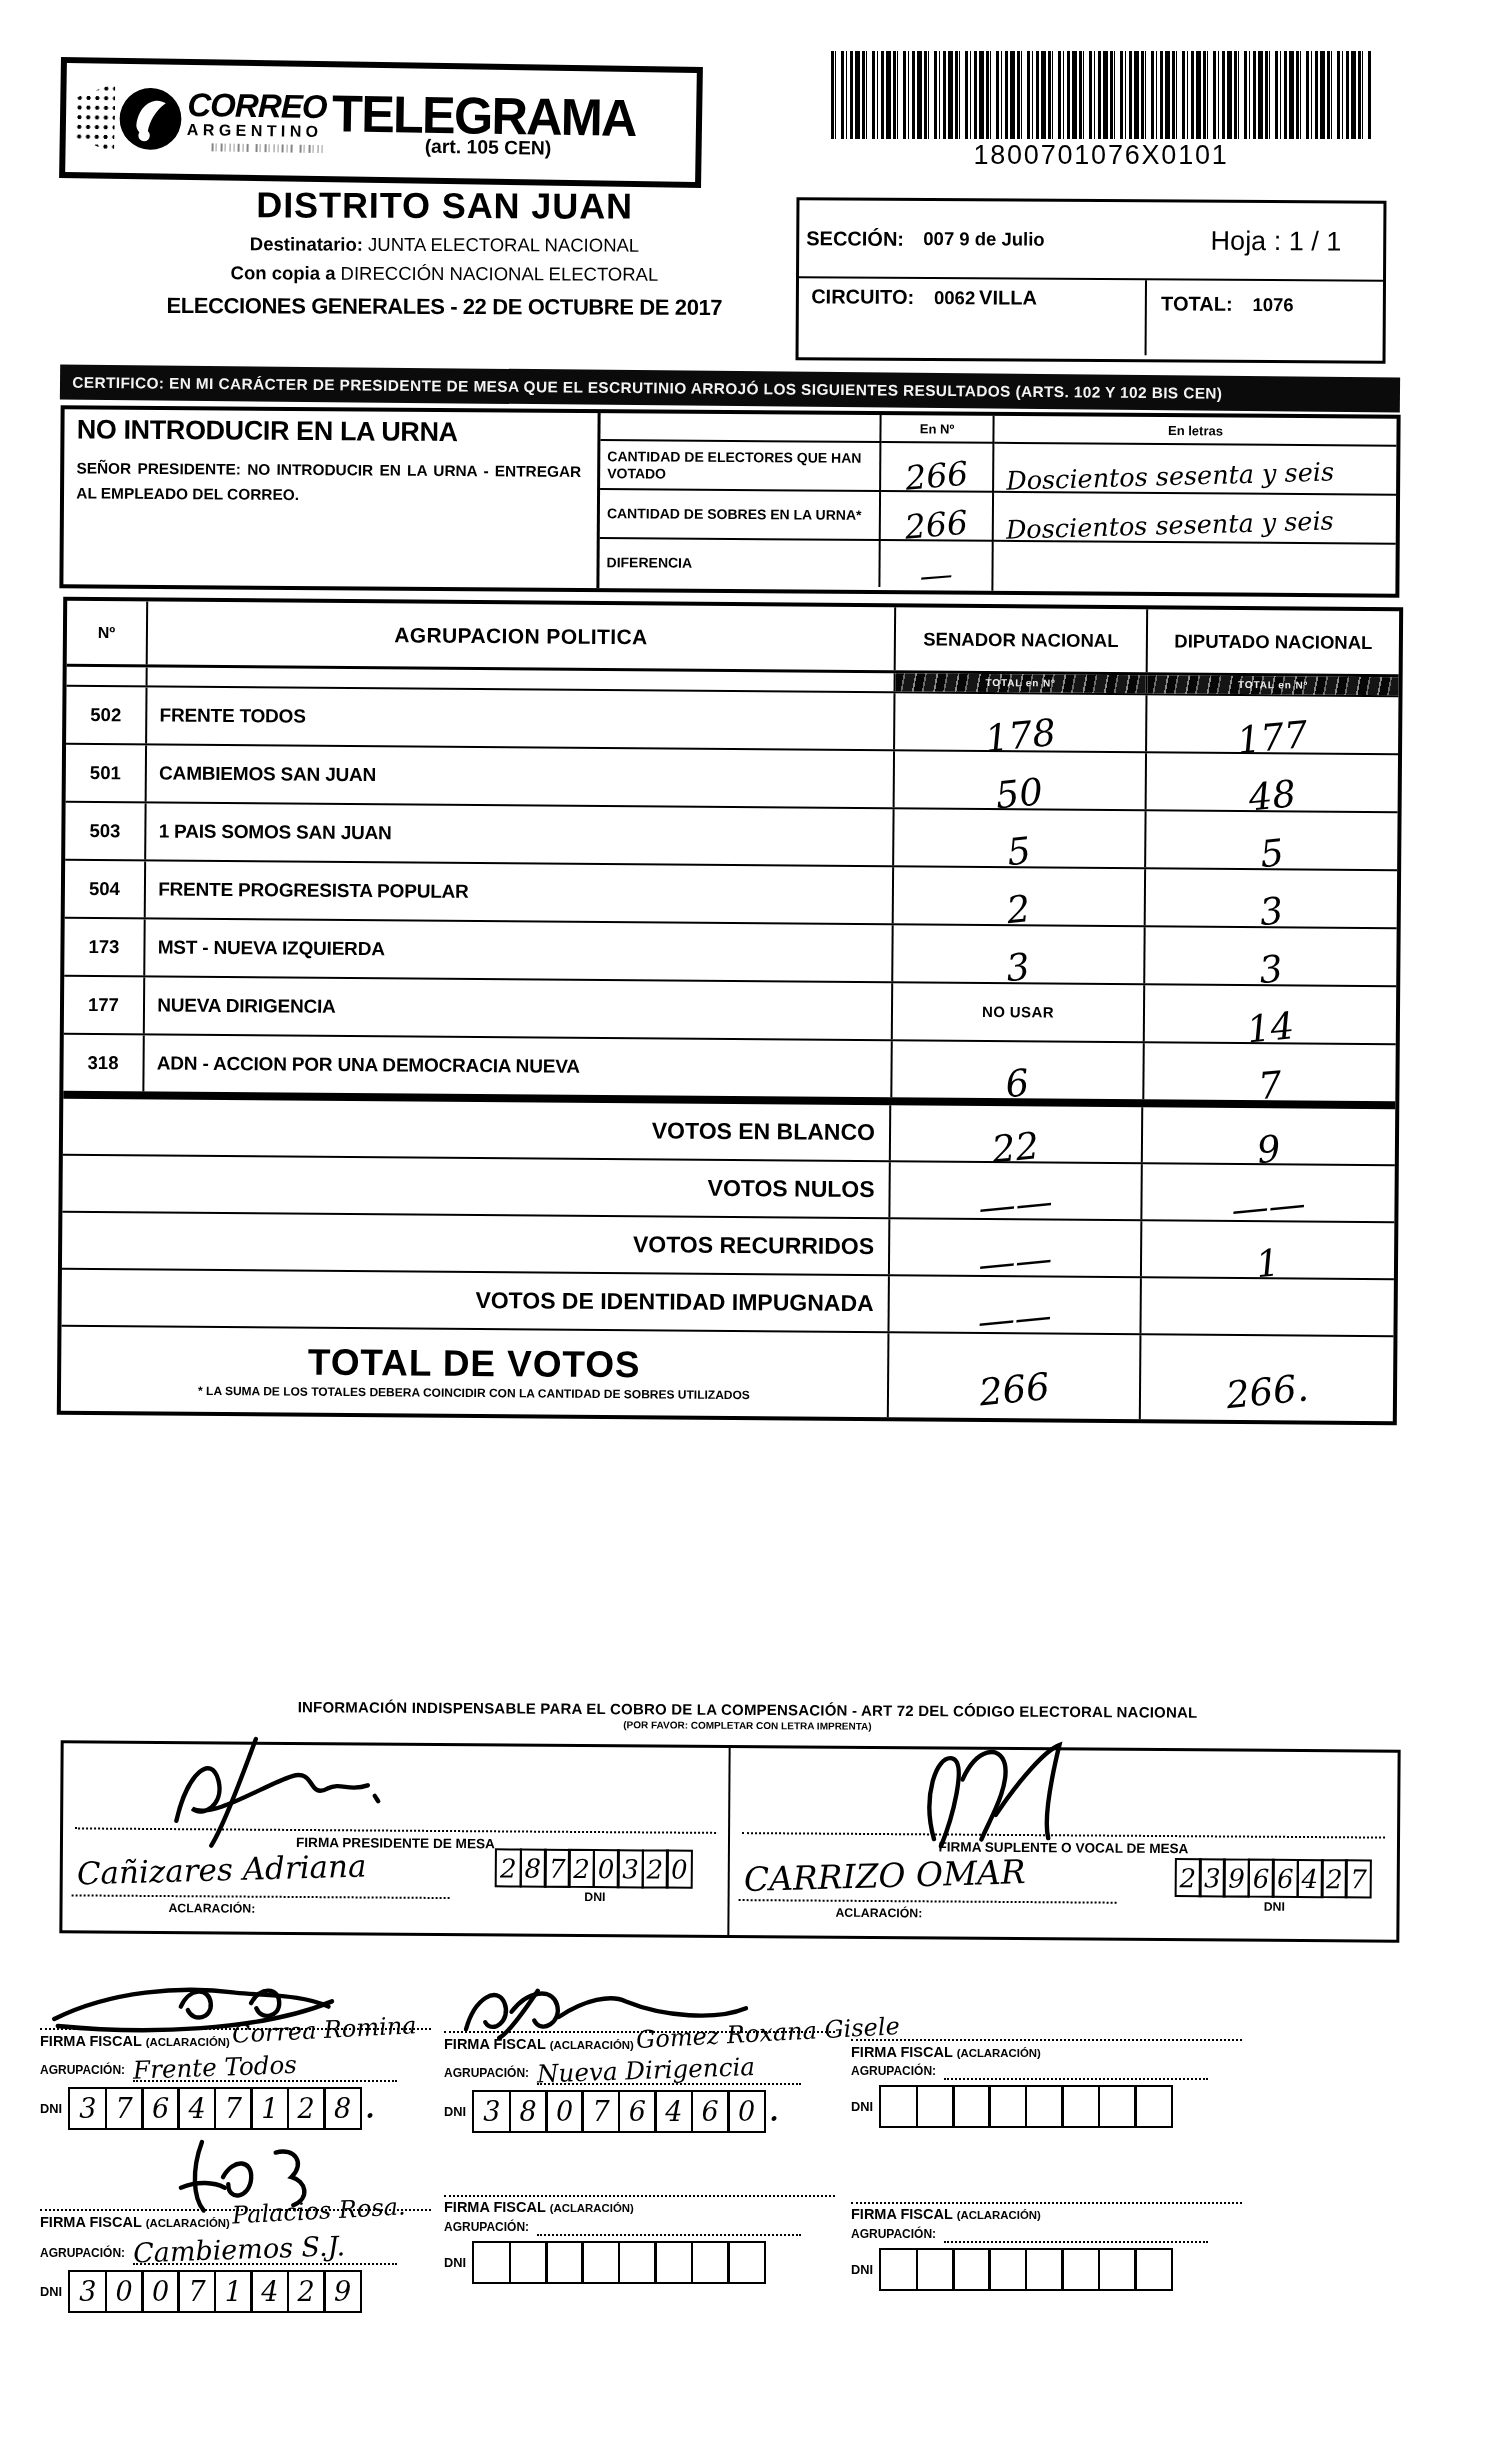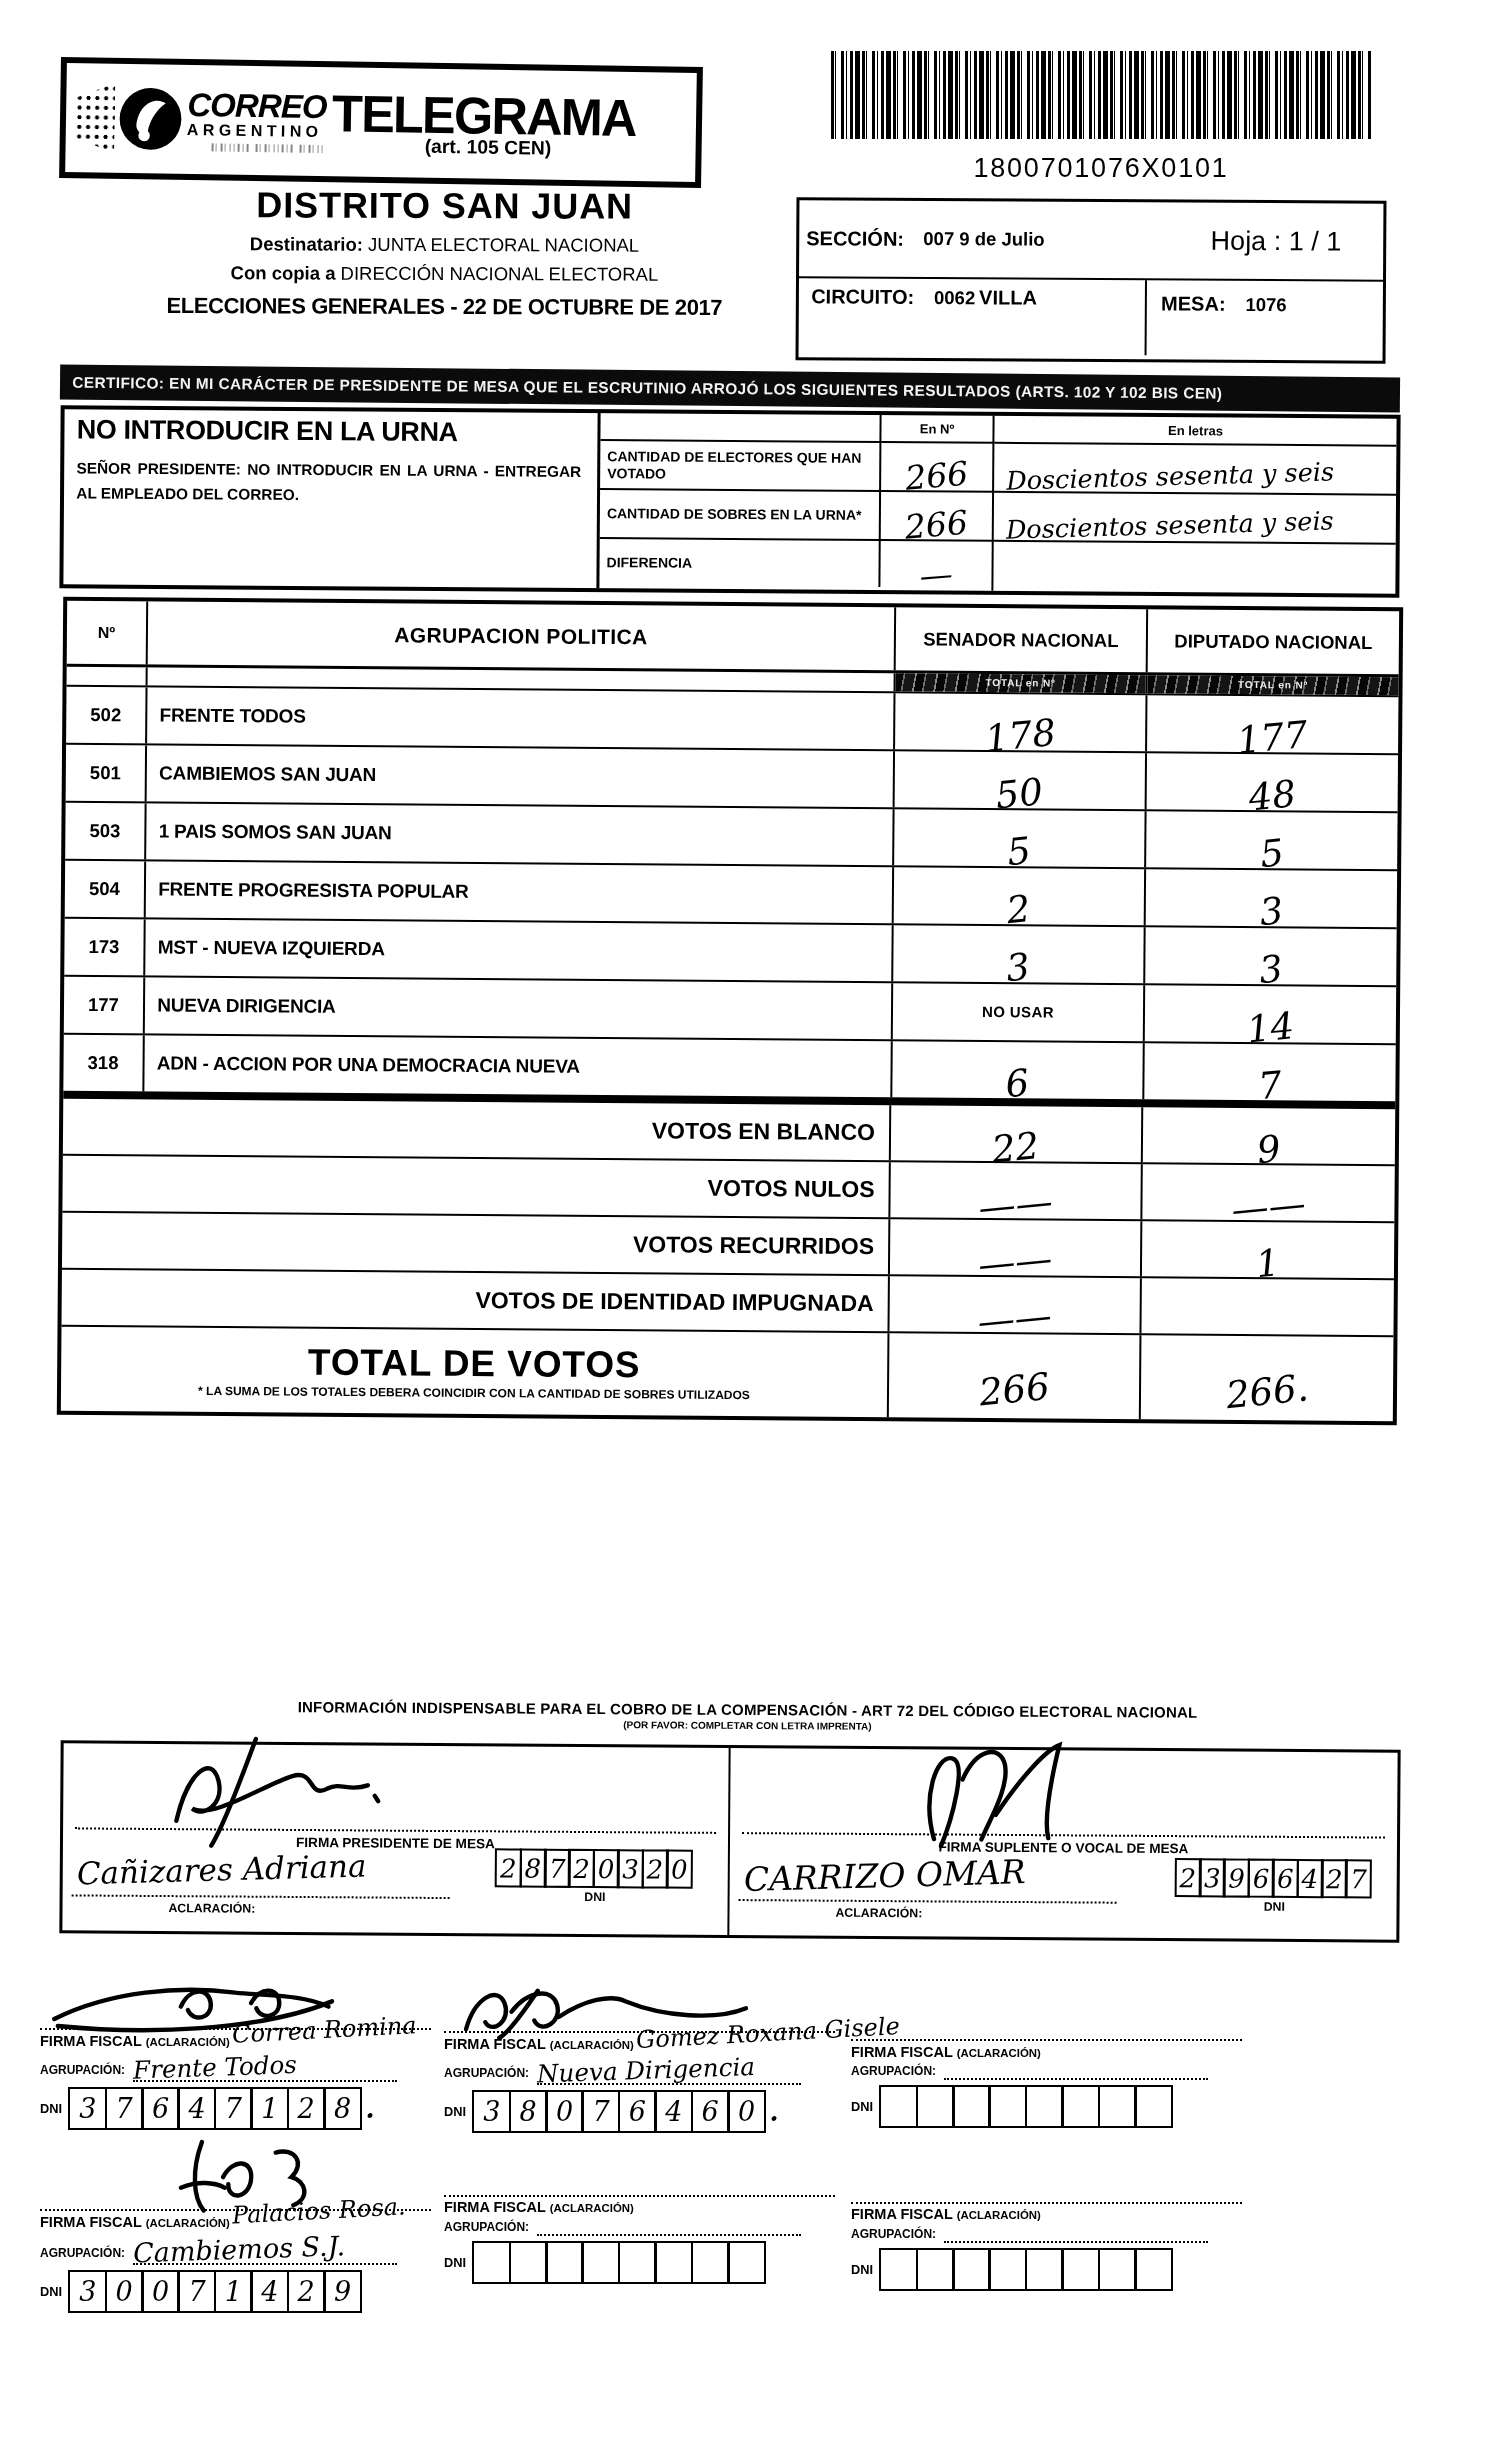--- a/index.html
+++ b/index.html
@@ -29,21 +29,21 @@
   .district-title{font-size:36px;font-weight:800;letter-spacing:0.9px;}
   .dest-line{font-size:18.5px;margin-top:7px;}
   .dest-line b{font-weight:800;text-align:center;}
   .elections-line{font-size:22px;font-weight:700;letter-spacing:-0.4px;margin-top:8.8px;}
 
   
   .barcode-wrap{left:831px;top:51px;width:540px;}
   .barcode{height:88px;background:repeating-linear-gradient(90deg,
     #000 0 2.6px,#fff 2.6px 4.4px,#000 4.4px 5.3px,#fff 5.3px 9.7px,#000 9.7px 13px,#fff 13px 15px,
     #000 15px 16px,#fff 16px 19.3px,#000 19.3px 22px,#fff 22px 24px,#000 24px 29px,#fff 29px 31px);}
-  .barcode-number{text-align:center;font-size:27px;letter-spacing:1.8px;margin-top:14px;}
+  .barcode-number{text-align:center;font-size:27px;letter-spacing:1.8px;margin-top:1px;}
   .info-box{left:796px;top:199px;width:584px;height:157px;border:3.5px solid #000;transform:rotate(.35deg);background:#fff;}
   .info-row1{height:76px;border-bottom:2.6px solid #000;display:flex;align-items:center;}
   .seccion-label{font-size:20px;font-weight:800;margin-left:7px;}
   .seccion-value{font-size:18.5px;font-weight:800;margin-left:19.3px;}
   .hoja{font-size:27px;margin-left:auto;margin-right:42px;font-weight:400;}
   .info-row2{display:flex;height:75px;}
   .circuito-cell{width:334px;border-right:2.6px solid #000;padding:7px 0 0 12.3px;}
   .mesa-cell{flex:1;padding:12.3px 0 0 14px;}
   .lbl{font-size:20px;font-weight:800;display:inline-block;}
   .val{font-size:18.5px;font-weight:800;display:inline-block;margin-left:16px;}
@@ -188,21 +188,21 @@
       <span class="seccion-value">007 9 de Julio</span>
       <span class="hoja">Hoja : 1 / 1</span>
     </div>
     <div class="info-row2">
       <div class="circuito-cell">
         <span class="lbl">CIRCUITO:</span>
         <span class="val">0062</span>
         <div class="lbl">VILLA</div>
       </div>
       <div class="mesa-cell">
-        <span class="lbl">MESA:</span>
+        <span class="lbl">TOTAL:</span>
         <span class="val">1076</span>
       </div>
     </div>
   </div>
 
   <div class="abs cert-banner">CERTIFICO: EN MI CARÁCTER DE PRESIDENTE DE MESA QUE EL ESCRUTINIO ARROJÓ LOS SIGUIENTES RESULTADOS (ARTS. 102 Y 102 BIS CEN)</div>
 
   <div class="abs urna-box">
     <div class="urna-left">
       <div class="urna-title">NO INTRODUCIR EN LA URNA</div>

